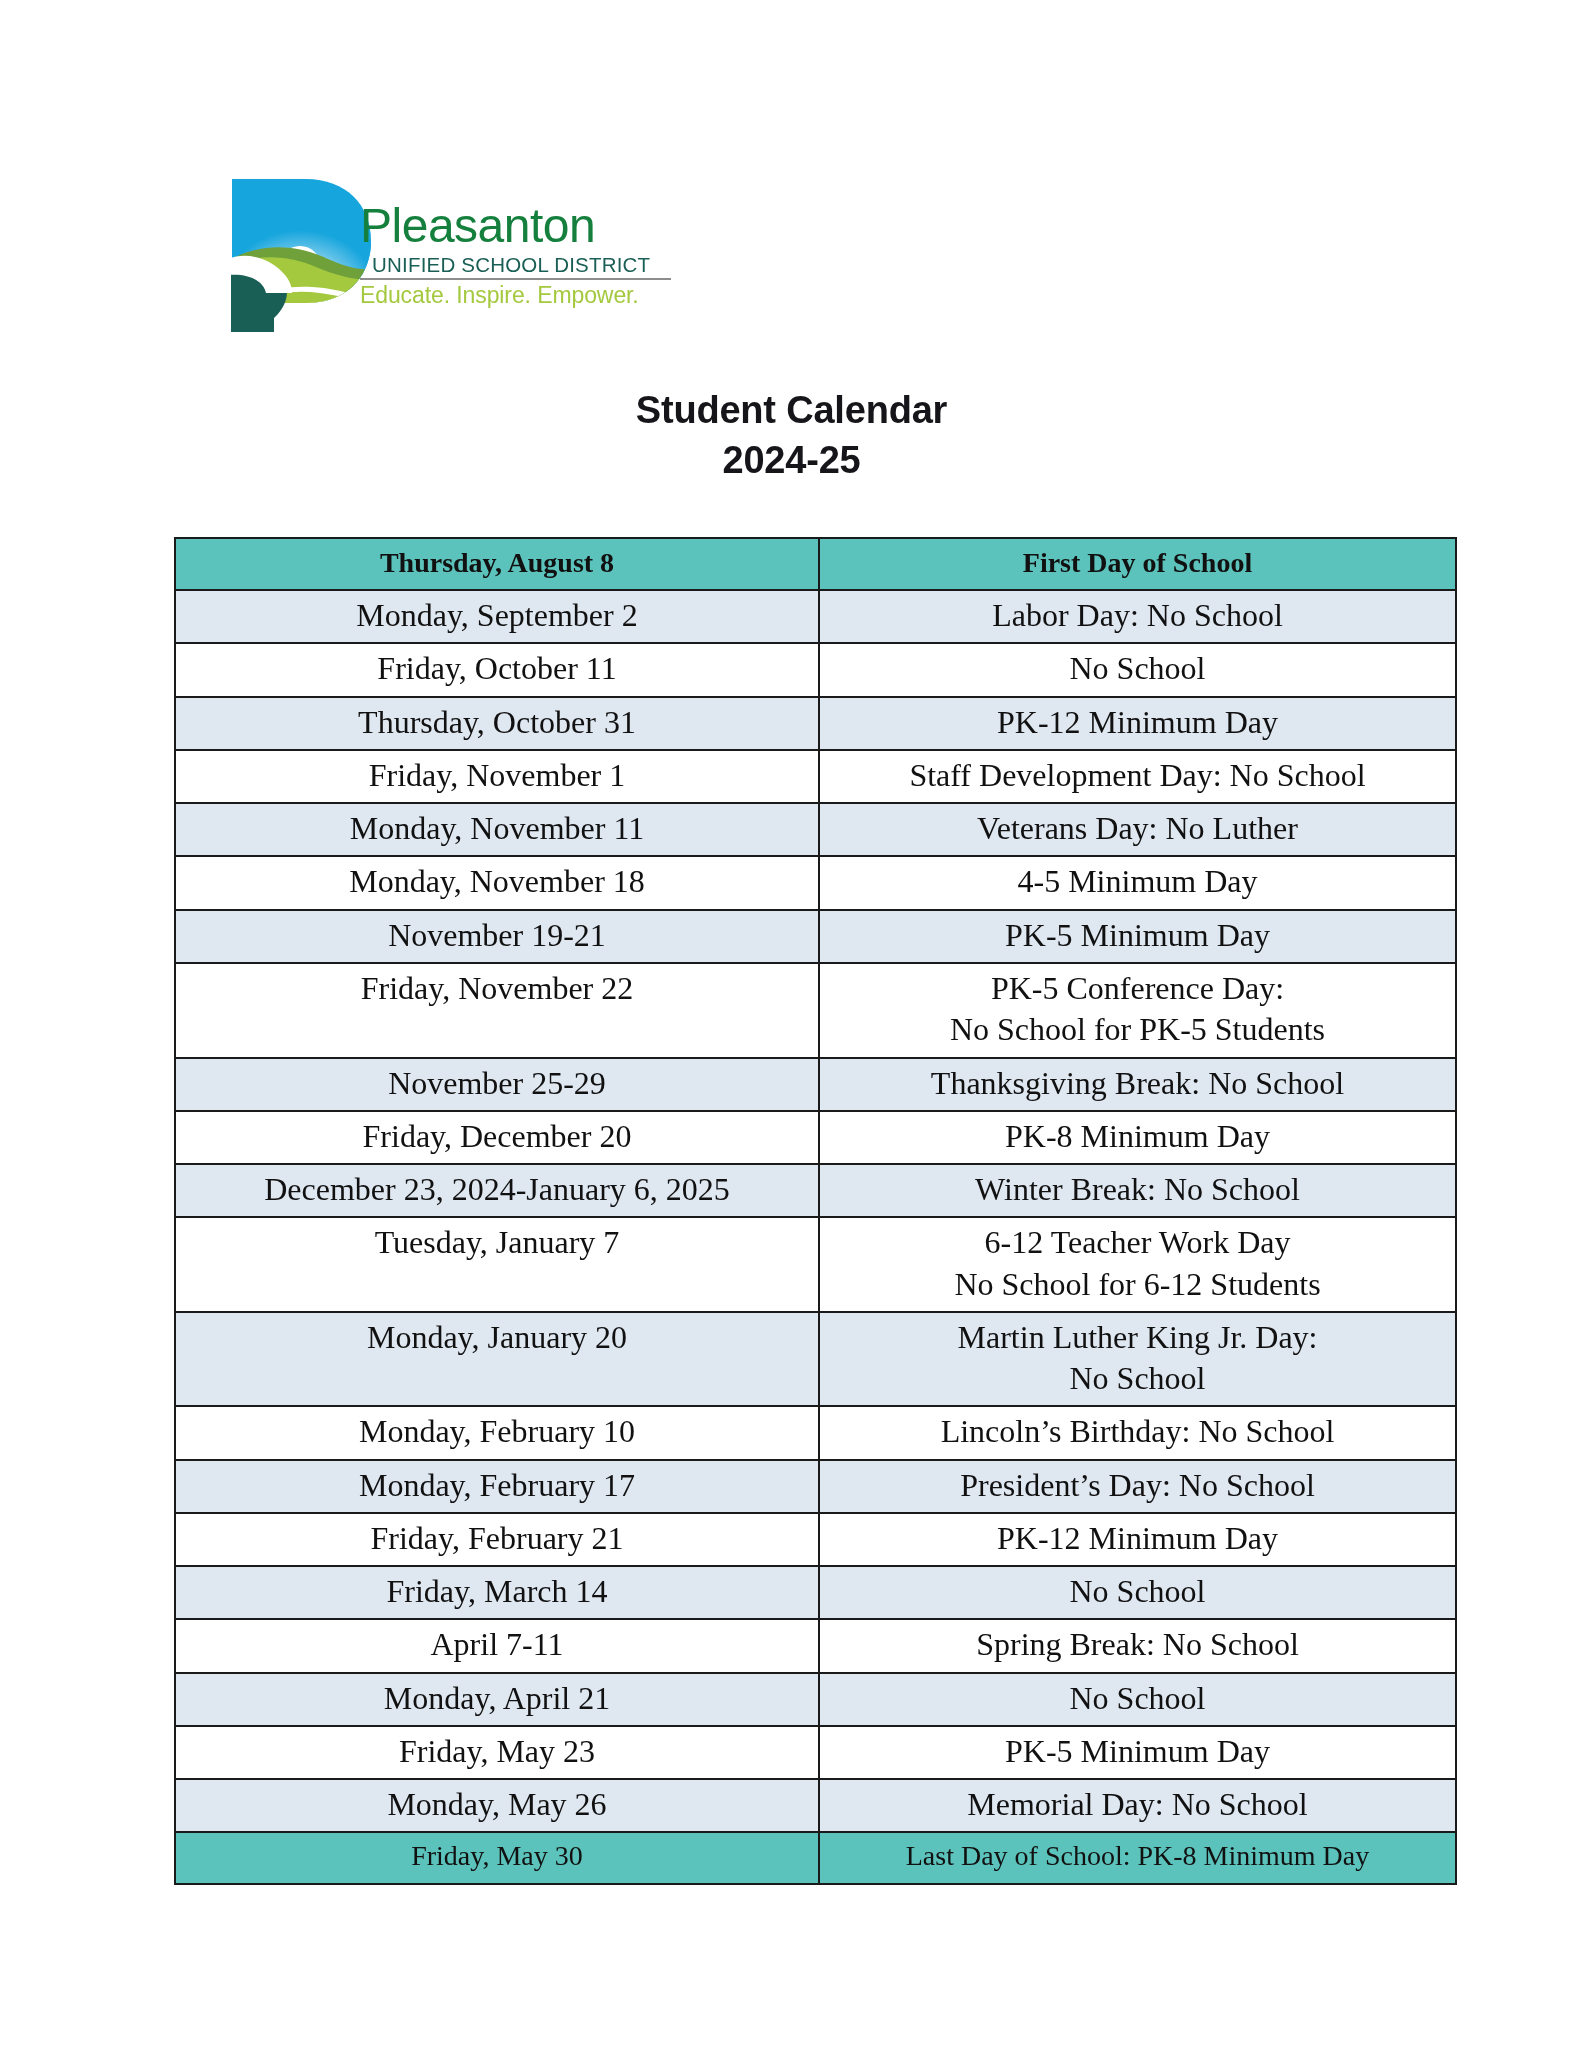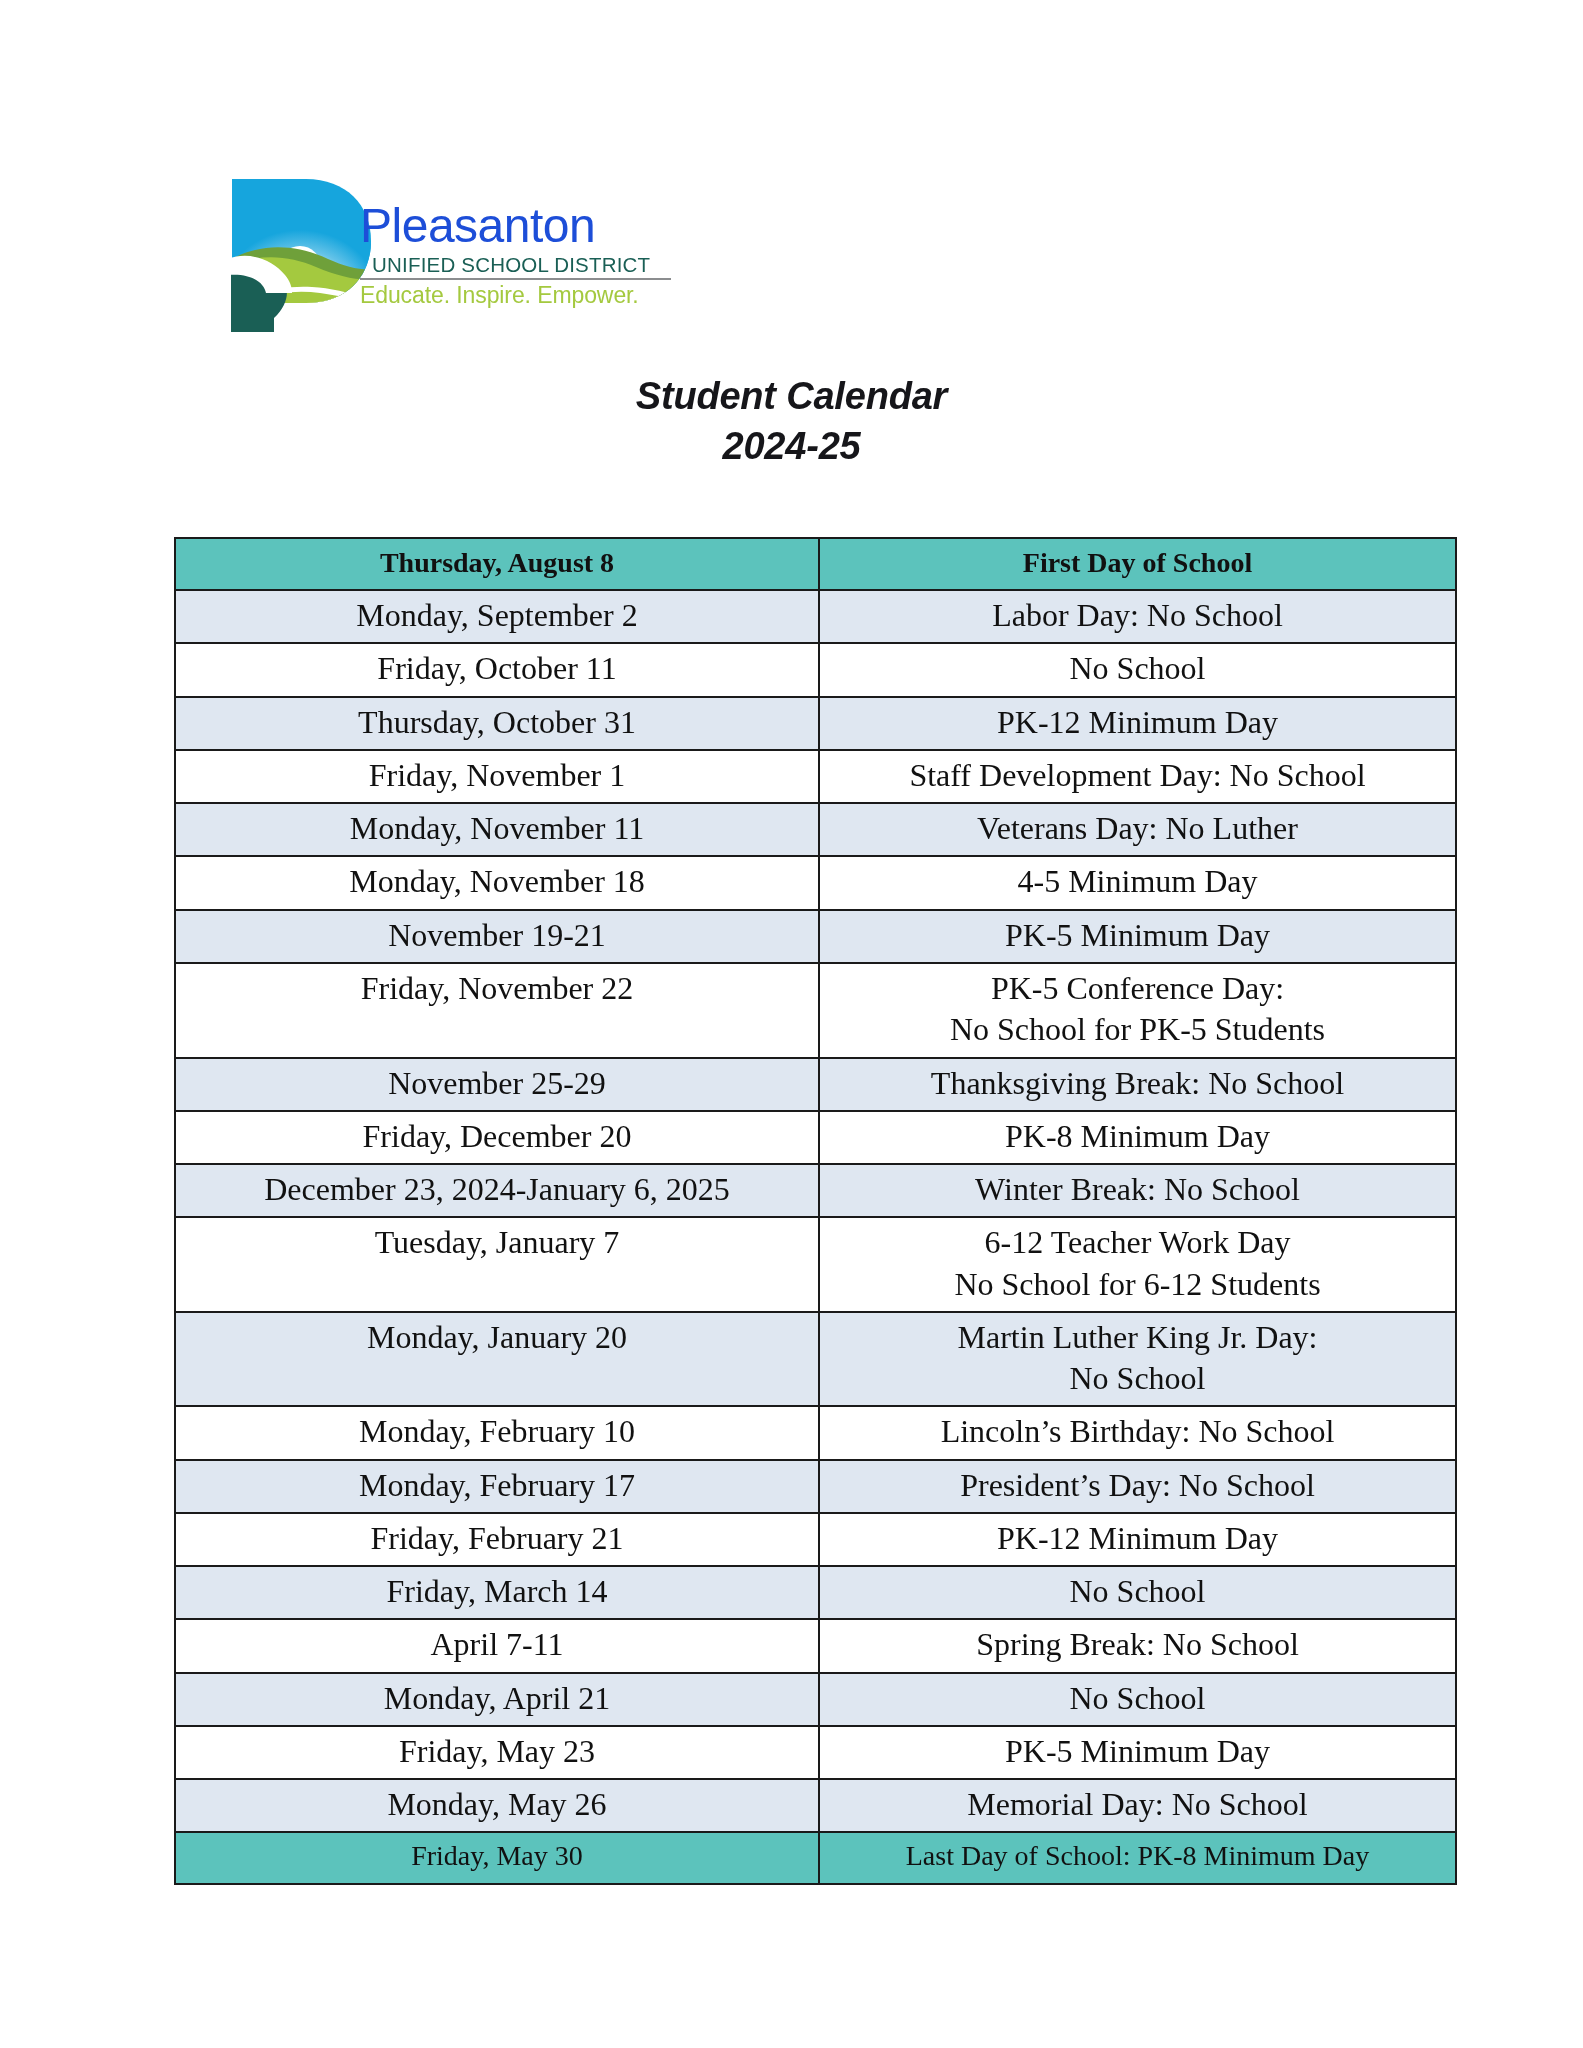--- a/index.html
+++ b/index.html
@@ -39,21 +39,21 @@
   }
   .logo-text {
     position: absolute;
     left: 132px;
     top: 27px;
     width: 330px;
   }
   .logo-wordmark {
     font-family: "Liberation Sans", sans-serif;
     font-size: 48px;
-    color: #1d4ed8;
+    color: #15803d;
     letter-spacing: -0.5px;
     line-height: 1.0;
     font-weight: 400;
   }
   .logo-sub {
     font-family: "Liberation Sans", sans-serif;
     font-size: 20.5px;
     color: #1a5f55;
     letter-spacing: 0.2px;
     line-height: 1.18;
@@ -74,30 +74,29 @@
     letter-spacing: -0.1px;
     line-height: 1.15;
     margin-top: 2px;
     white-space: nowrap;
   }
 
   
   .doc-title {
     position: absolute;
     left: 0;
-    top: 371px;
+    top: 385px;
     width: 1583px;
     text-align: center;
     font-family: "Liberation Sans", sans-serif;
     font-weight: bold;
     font-size: 38px;
     color: #16161a;
     line-height: 1.32;
     letter-spacing: -0.2px;
-    font-style: italic;
   }
   .doc-title .line2 { display: block; }
 
   
   .cal-wrap {
     position: absolute;
     left: 151px;
     top: 537px;
     width: 1281px;
     margin-left: 23px;

